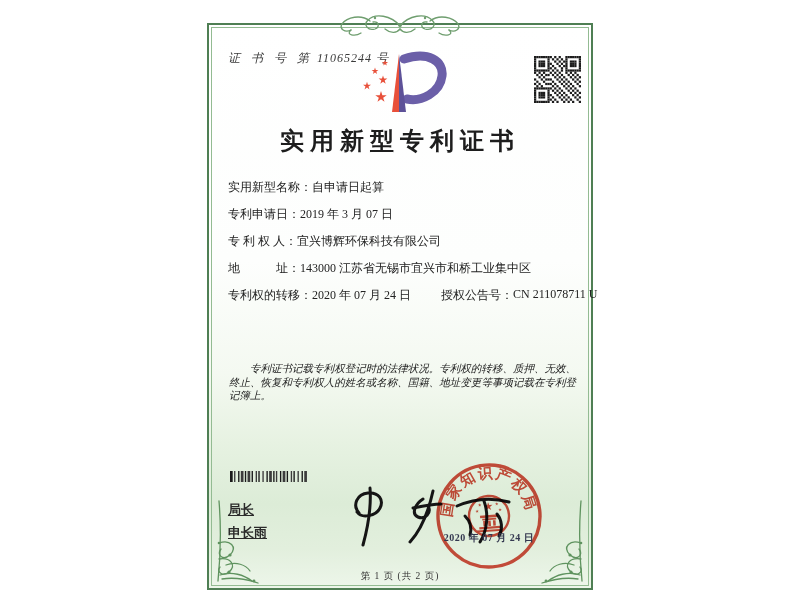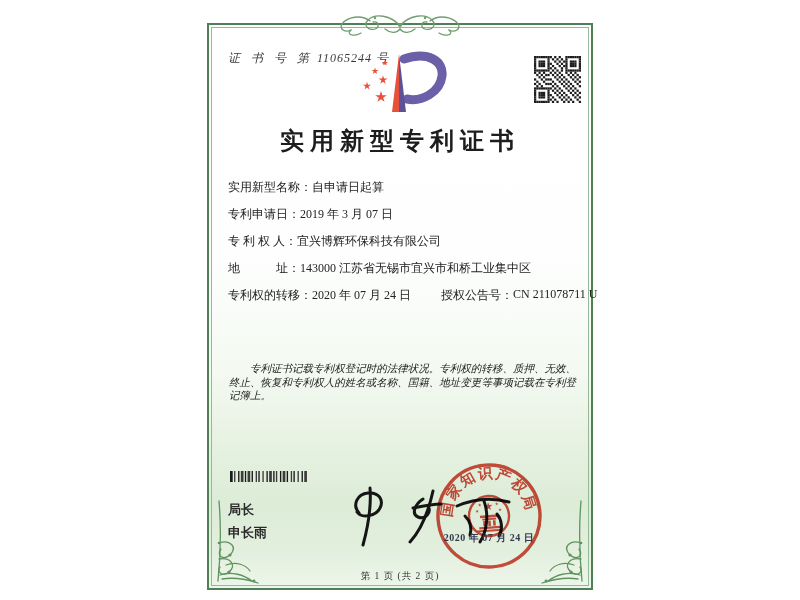--- a/index.html
+++ b/index.html
@@ -47,21 +47,21 @@
     font-size:10.5px; line-height:13.6px; color:#222;
     font-style:italic; text-align:justify;
   }
   .paras p { text-indent:2em; }
 
   .barcode { position:absolute; left:21px; top:446px; width:117px; height:11px; }
 
   .signer {
     position:absolute; left:19px; top:473px;
     font-family:"Liberation Sans", sans-serif;
-    font-size:13px; font-weight:700; color:#2a2a2a; line-height:23px;
+    font-size:13px; font-weight:700; color:#2a2a2a; line-height:23px;text-decoration:underline;
   }
 
   .signature { position:absolute; left:128px; top:456px; width:196px; height:74px; }
 
   .seal { position:absolute; left:225px; top:436px; width:110px; height:110px;
           mix-blend-mode:multiply; opacity:.92; }
   .seal-date {
     position:absolute; left:228px; top:506px; width:104px; text-align:center;
     font-size:10px; font-weight:600; color:#343850; letter-spacing:.5px;
   }

